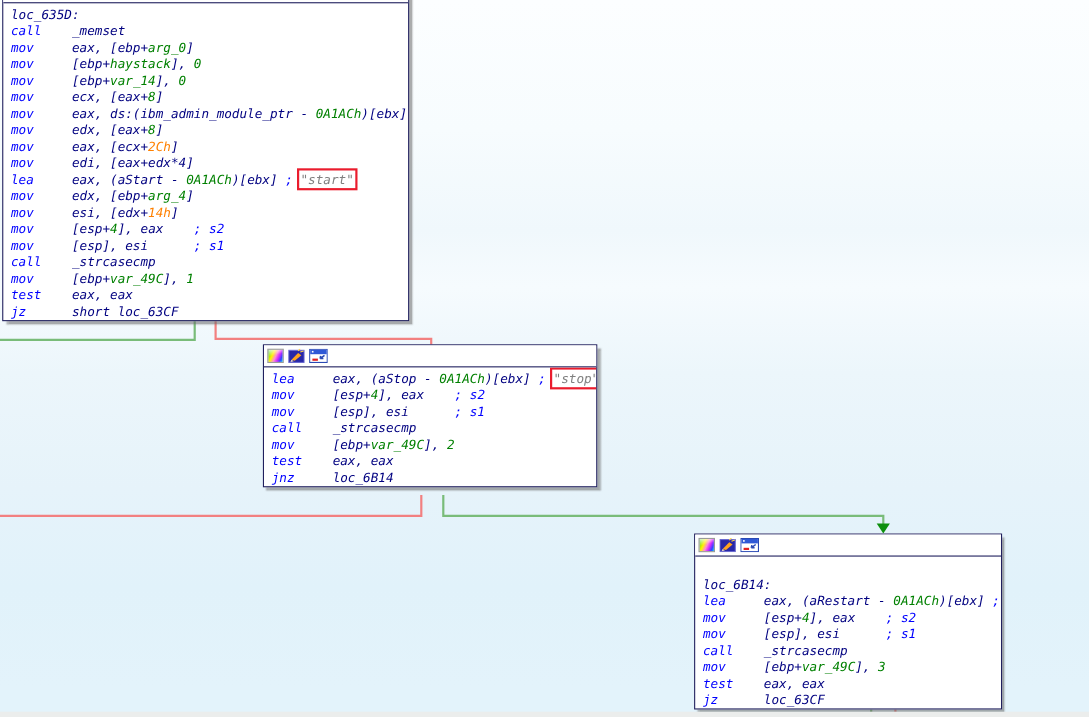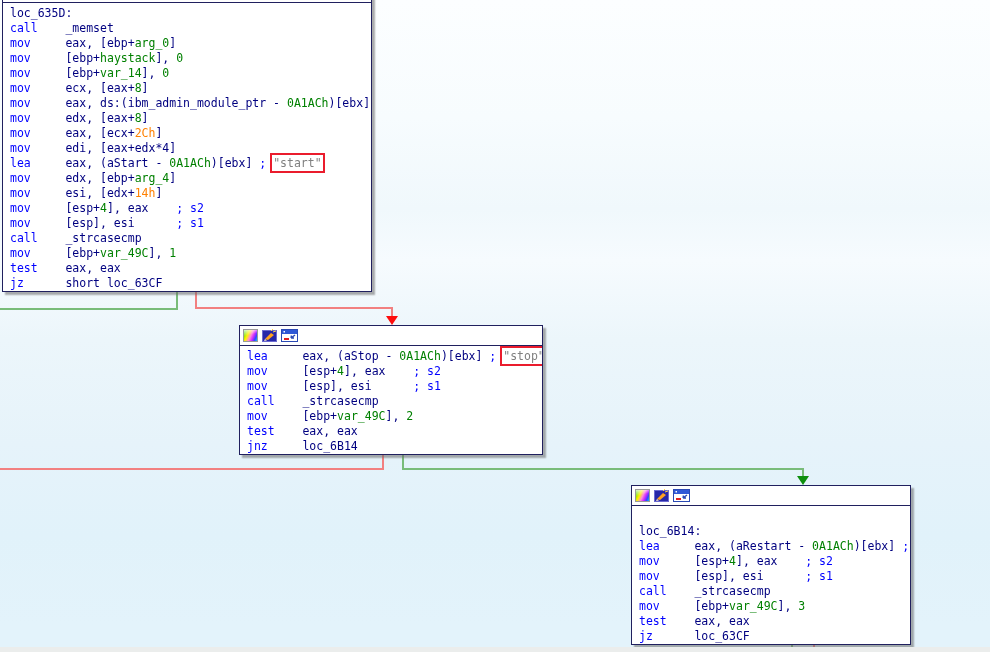--- a/index.html
+++ b/index.html
@@ -25,21 +25,21 @@
   }
   .titlebar svg,.titlebar .cicon{display:block;}
   .cicon{
     width:15px;height:13px;border:1px solid #9a9a9a;box-sizing:border-box;
     background:
       linear-gradient(165deg, rgba(255,255,255,.85) 0%, rgba(255,255,255,0) 45%),
       linear-gradient(115deg,#00c800 0%,#a6e800 18%,#fff200 32%,#ff8ad8 52%,#d22bff 68%,#3c3cff 84%,#00c8ff 100%);
   }
   .body{
     padding:3px 0 0 7px;font-size:11.5px;line-height:15px;color:#000080;
-    white-space:pre;overflow:hidden;
+    white-space:pre;overflow:hidden;font-style:italic;
   }
   .asm-line{height:15px;}
   .mn{color:#0000ff;}
   .df{color:#000080;}
   .gr{color:#008000;}
   .or{color:#ff8000;}
   .cm{color:#0000ff;}
   .hl{color:#808080;outline:2px solid #ea1c2d;outline-offset:1px;}
   #bottom-strip{
     position:absolute;left:0;top:647px;width:990px;height:5px;background:#ebedec;z-index:3;
@@ -63,21 +63,21 @@
 
   <div class="node" style="left:2px;top:-18px;width:370px;height:310px">
     <div class="titlebar">
       
       
       
     </div>
     <div class="body"><div class="asm-line"><span class="df">loc_635D:</span></div><div class="asm-line"><span class="mn">call</span><span class="df">    _memset</span></div><div class="asm-line"><span class="mn">mov</span><span class="df">     eax, [ebp+</span><span class="gr">arg_0</span><span class="df">]</span></div><div class="asm-line"><span class="mn">mov</span><span class="df">     [ebp+</span><span class="gr">haystack</span><span class="df">], </span><span class="gr">0</span></div><div class="asm-line"><span class="mn">mov</span><span class="df">     [ebp+</span><span class="gr">var_14</span><span class="df">], </span><span class="gr">0</span></div><div class="asm-line"><span class="mn">mov</span><span class="df">     ecx, [eax+</span><span class="gr">8</span><span class="df">]</span></div><div class="asm-line"><span class="mn">mov</span><span class="df">     eax, ds:(ibm_admin_module_ptr - </span><span class="gr">0A1ACh</span><span class="df">)[ebx]</span></div><div class="asm-line"><span class="mn">mov</span><span class="df">     edx, [eax+</span><span class="gr">8</span><span class="df">]</span></div><div class="asm-line"><span class="mn">mov</span><span class="df">     eax, [ecx+</span><span class="or">2Ch</span><span class="df">]</span></div><div class="asm-line"><span class="mn">mov</span><span class="df">     edi, [eax+edx*4]</span></div><div class="asm-line"><span class="mn">lea</span><span class="df">     eax, (aStart - </span><span class="gr">0A1ACh</span><span class="df">)[ebx] </span><span class="cm">; </span><span class="hl">"start"</span></div><div class="asm-line"><span class="mn">mov</span><span class="df">     edx, [ebp+</span><span class="gr">arg_4</span><span class="df">]</span></div><div class="asm-line"><span class="mn">mov</span><span class="df">     esi, [edx+</span><span class="or">14h</span><span class="df">]</span></div><div class="asm-line"><span class="mn">mov</span><span class="df">     [esp+</span><span class="gr">4</span><span class="df">], eax</span><span class="cm">    ; s2</span></div><div class="asm-line"><span class="mn">mov</span><span class="df">     [esp], esi</span><span class="cm">      ; s1</span></div><div class="asm-line"><span class="mn">call</span><span class="df">    _strcasecmp</span></div><div class="asm-line"><span class="mn">mov</span><span class="df">     [ebp+</span><span class="gr">var_49C</span><span class="df">], </span><span class="gr">1</span></div><div class="asm-line"><span class="mn">test</span><span class="df">    eax, eax</span></div><div class="asm-line"><span class="mn">jz</span><span class="df">      short loc_63CF</span></div></div>
   </div>
 
-  <div class="node" style="left:239px;top:325px;width:304px;height:130px">
+  <div class="node" style="left:239px;top:313px;width:304px;height:130px">
     <div class="titlebar">
       <span class="cicon"></span>
       <svg width="15" height="13">
         <rect x="0.5" y="1.5" width="14" height="11" fill="#2727a8" stroke="#6a6ad0"></rect>
         <polygon points="3,10 9,4 12,6 6,11" fill="#ffa21f"></polygon>
         <polygon points="2,12 3,10 5,11.5" fill="#ffe9c8"></polygon>
         <path d="M9 2 l2 -2 M11 3 l3 -1" stroke="#ffd24d" stroke-width="1" fill="none"></path>
       </svg>
       <svg width="17" height="13">
         <rect x="0.5" y="0.5" width="16" height="12" fill="#ffffff" stroke="#2a49b4"></rect>

